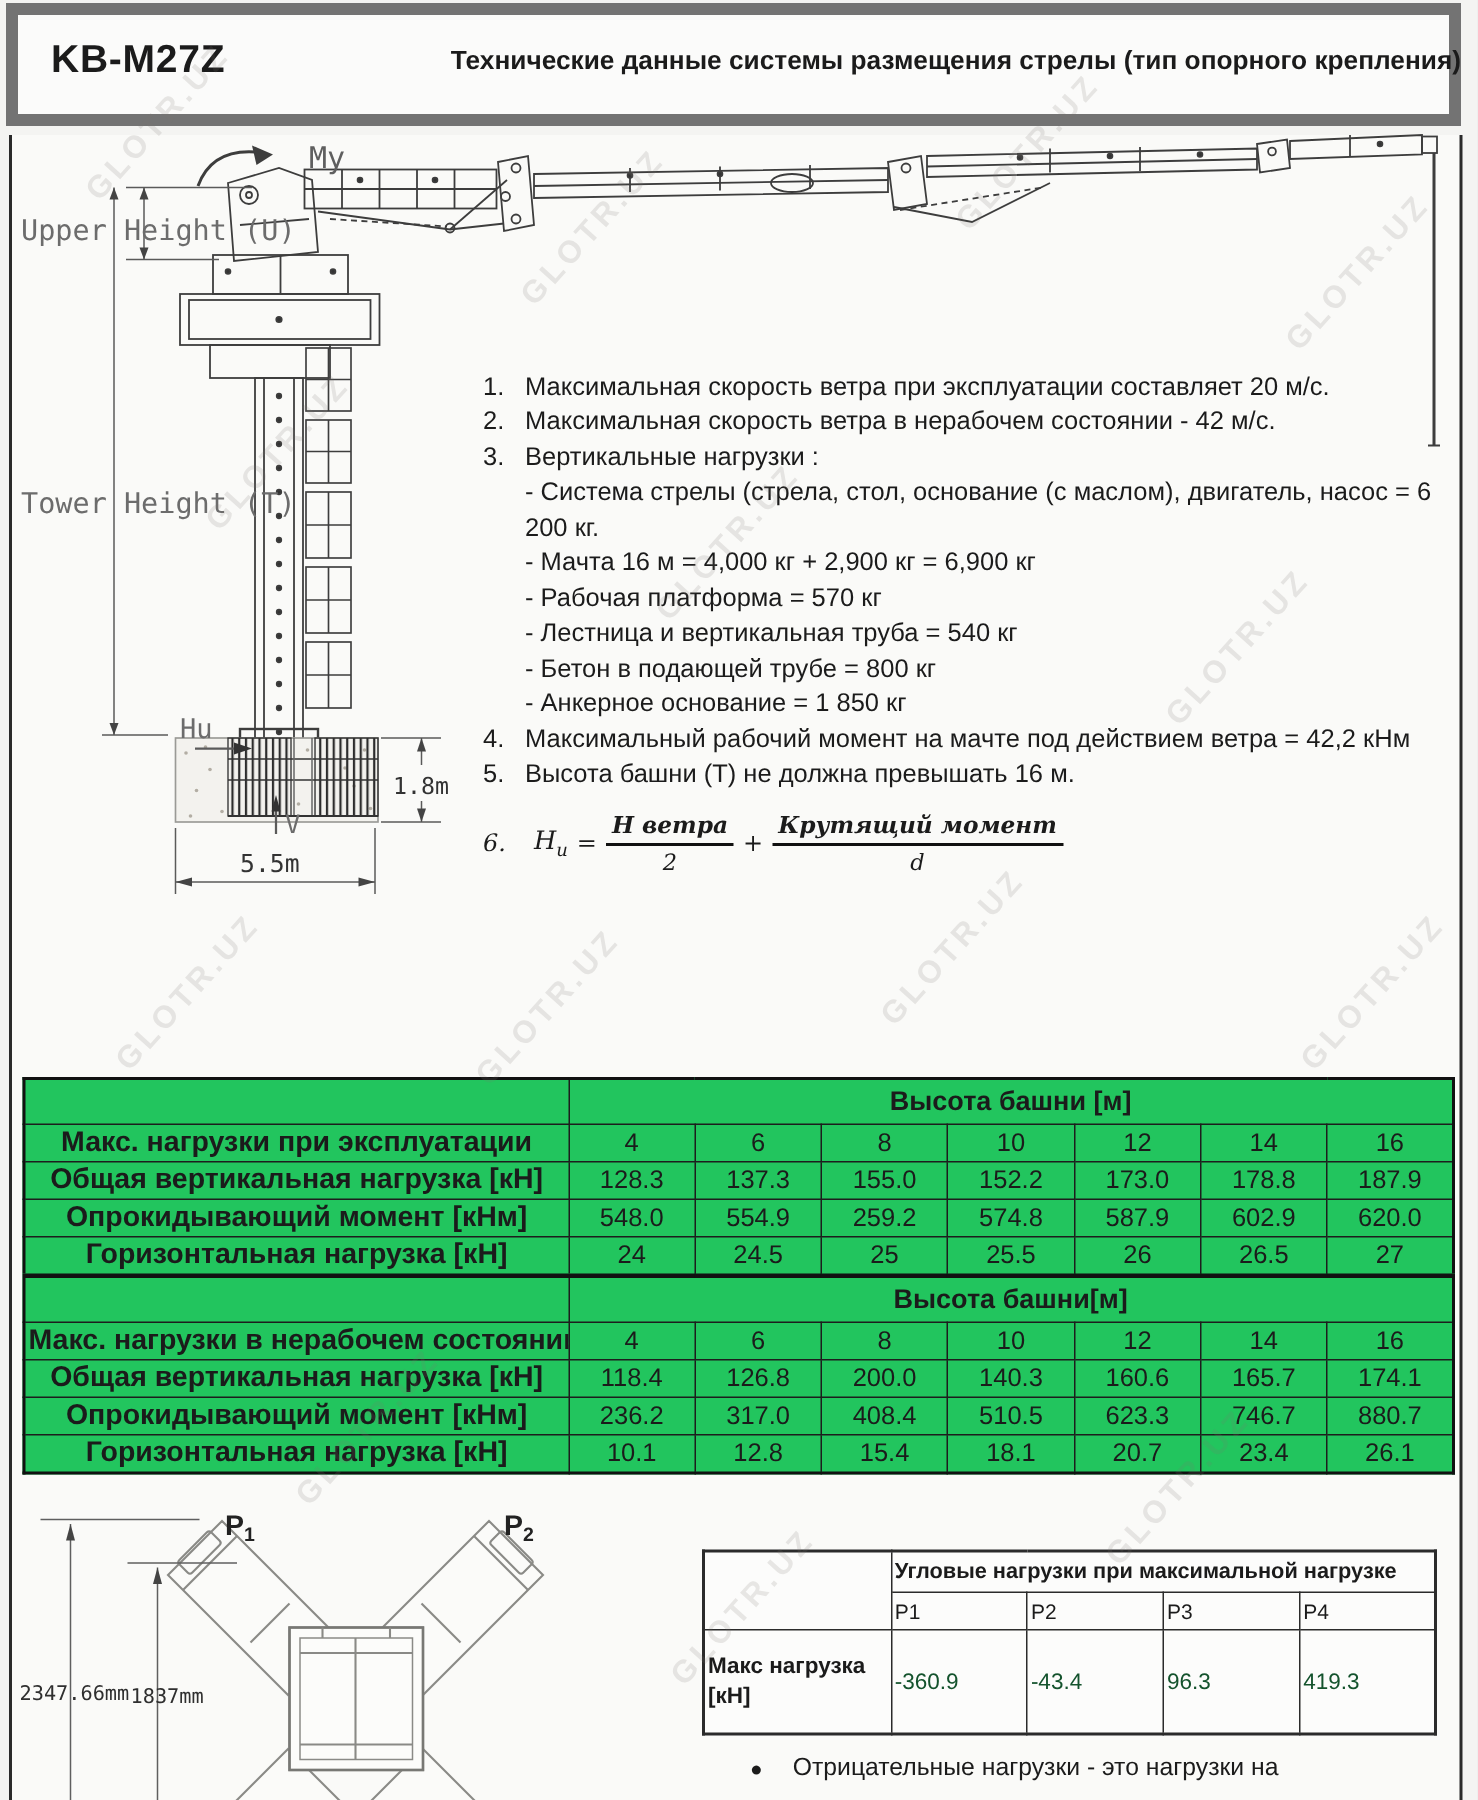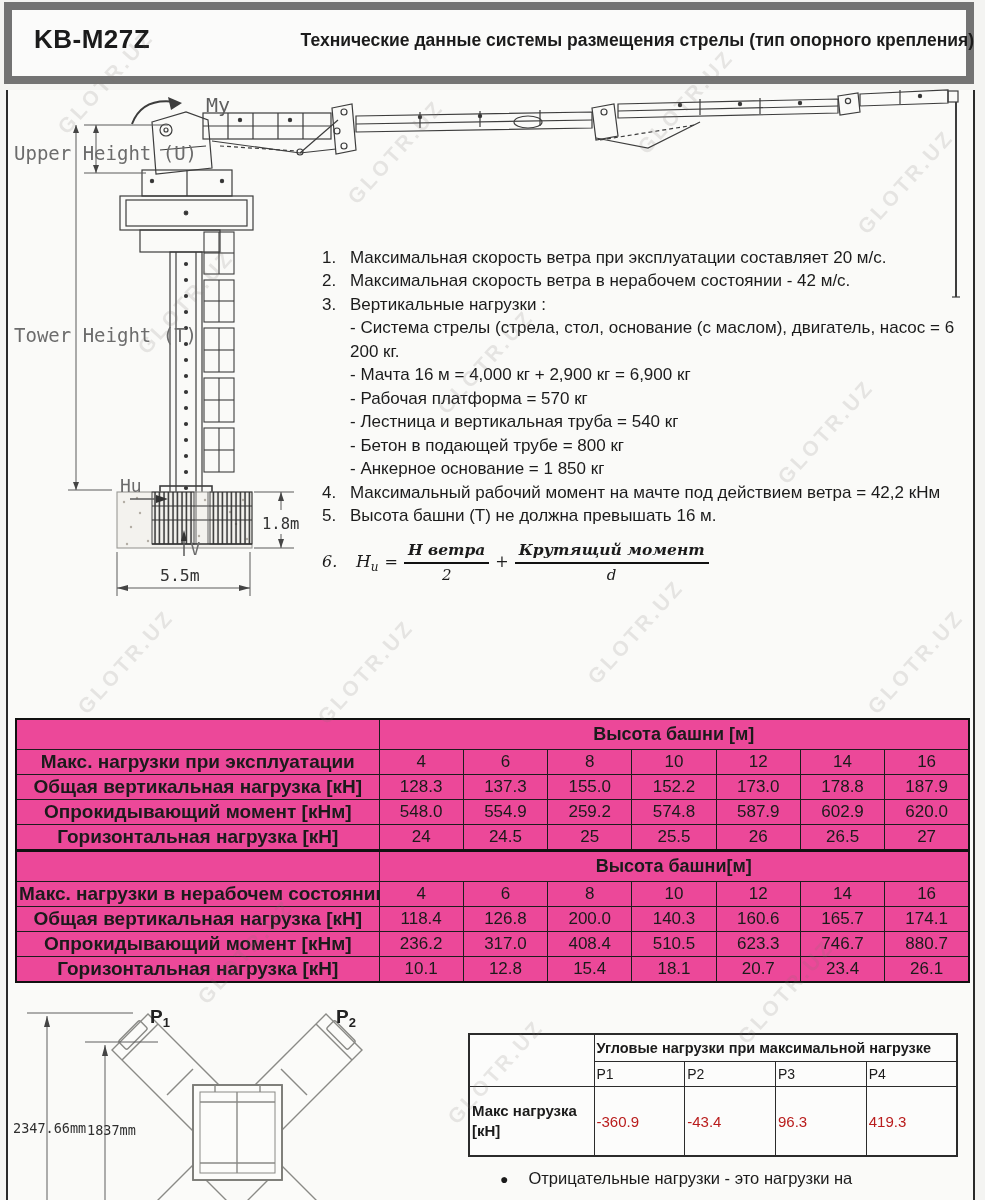--- a/index.html
+++ b/index.html
@@ -22,36 +22,36 @@
   .note-num.italic{font-style:italic;font-family:"DejaVu Serif",serif;font-size:16px;}
   .formula-body{display:flex;align-items:center;font-family:"DejaVu Serif",serif;margin-left:6px;}
   .f-h{font-style:italic;font-size:17px;}
   .f-h sub{font-size:12px;}
   .f-eq,.f-plus{margin:0 6px;font-size:16px;}
   .frac{display:inline-block;text-align:center;vertical-align:middle;}
   .fnum{display:block;border-bottom:2px solid #111;padding:0 4px 1px;font-style:italic;font-weight:bold;font-size:15.5px;}
   .fden{display:block;font-style:italic;font-size:15px;padding-top:1px;}
   
   .main-table{position:absolute;left:15px;top:718px;width:955px;z-index:2;
-              border-collapse:collapse;table-layout:fixed;background:#ec4899;}
+              border-collapse:collapse;table-layout:fixed;background:#22c55e;}
   .main-table td{border:1.6px solid #1d1d1d;text-align:center;vertical-align:middle;
                  font-size:17px;height:22px;padding:1px 2px;overflow:hidden;white-space:nowrap;}
   .main-table td.rowlabel{font-weight:bold;font-size:19px;}
   .main-table tr.sec-head td{font-weight:bold;font-size:18px;height:27px;}
   .main-table tr.sec-start td{border-top:3.5px solid #111;}
   .main-table{border:2.5px solid #111;}
   
   .corner-table{position:absolute;left:468px;top:1033px;width:490px;z-index:2;
                 border-collapse:collapse;table-layout:fixed;background:#fcfcfb;border:2px solid #2b2b2b;}
   .corner-table td{border:1.7px solid #2b2b2b;text-align:left;vertical-align:middle;
                    font-size:14px;padding:1px 2px;}
   .corner-table .ct-head{font-weight:bold;font-size:14.5px;height:24px;}
   .corner-table .ct-p{font-size:14px;height:22px;}
   .corner-table .ct-label{font-weight:bold;font-size:15px;line-height:1.35;}
-  .corner-table .ct-val{font-size:15px;color:#b91c1c;height:66px;margin-left:36px;}
+  .corner-table .ct-val{font-size:15px;color:#14532d;height:66px;margin-left:36px;}
   
   .footnote{position:absolute;left:500px;top:1168px;width:465px;display:flex;z-index:2;
             font-size:16.5px;line-height:1.3;}
   .footnote .bullet{flex:none;margin-right:20px;font-size:14px;padding-top:2px;}
   
   .wm{position:absolute;z-index:3;pointer-events:none;color:rgba(125,120,112,0.16);
       font-size:21px;font-weight:bold;letter-spacing:3px;transform:rotate(-48deg);
       font-family:"Liberation Sans",sans-serif;white-space:nowrap;}
   svg.overlay{position:absolute;left:0;top:0;z-index:1;pointer-events:none;}
   .cad{font-family:"DejaVu Sans Mono",monospace;}

